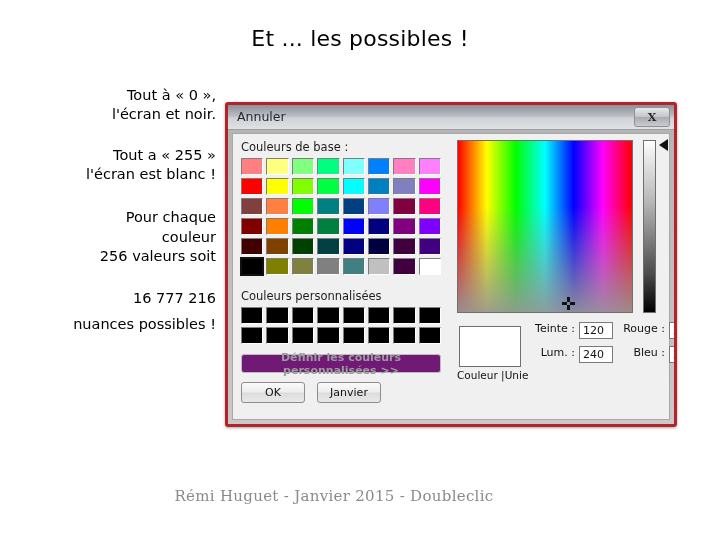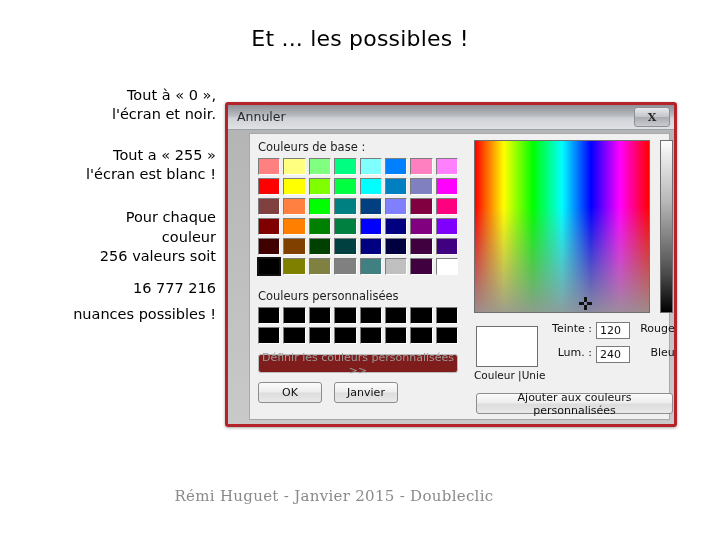--- a/index.html
+++ b/index.html
@@ -10,21 +10,21 @@
   }
   
   .slide-title{
     position:absolute;left:0;top:26px;width:720px;text-align:center;
     font-size:22px;color:#000;letter-spacing:.2px;
   }
   
   .left-col{position:absolute;left:16px;top:86px;width:200px;color:#000;text-align:right;}
   .para{font-size:14.5px;line-height:19px;margin:0 0 22px 0;white-space:pre-line;}
   .para.p2{margin-bottom:24px;}
-  .para.p3{line-height:19.5px;margin-bottom:8px;}
+  .para.p3{line-height:19.5px;margin-bottom:18px;}
   .para.p4{line-height:26px;}
 
   
   .footer{
     position:absolute;left:0;top:487px;width:668px;text-align:center;
     font-family:"DejaVu Serif","Liberation Serif",serif;
     font-size:15px;color:#8a8a8a;letter-spacing:.3px;
   }
 
   
@@ -47,21 +47,21 @@
   .dlg-close{
     position:absolute;right:4px;top:2px;width:34px;height:18px;
     border:1px solid #8d9097;border-radius:3px;
     background:linear-gradient(180deg,#e6e7ea 0%,#c3c5ca 50%,#a9abb1 51%,#c9cbd0 100%);
     color:#2b2b2b;font-size:11px;font-weight:bold;
     display:flex;align-items:center;justify-content:center;
     font-family:"DejaVu Serif","Liberation Serif",serif;
   }
   .dlg-body{
     position:absolute;left:4px;top:28px;right:4px;bottom:4px;
-    background:#f0f0f0;border:1px solid #a9a9a9;margin-left:17px;
+    background:#f0f0f0;border:1px solid #a9a9a9;
   }
 
   
   .panel-left{position:absolute;left:8px;top:6px;width:210px;}
   .lbl{font-size:11.5px;color:#1d1d1d;margin-bottom:4px;display:block;}
 
   .swatch-grid{display:grid;grid-template-columns:repeat(8,1fr);gap:3px;width:200px;}
   .swatch{
     height:17px;border-top:1px solid #7d7d7d;border-left:1px solid #7d7d7d;
     border-right:1px solid #ffffff;border-bottom:1px solid #ffffff;
@@ -70,21 +70,21 @@
   .swatch.sel{outline:2px solid #111;outline-offset:-1px;}
 
   .custom-grid{display:grid;grid-template-columns:repeat(8,1fr);gap:3px;width:200px;}
 
   .btn{
     font-size:11px;color:#111;text-align:center;
     border:1px solid #8d8d8d;border-radius:3px;
     background:linear-gradient(180deg,#fbfbfb 0%,#ededed 48%,#dcdcdc 52%,#e9e9e9 100%);
     box-sizing:border-box;display:flex;align-items:center;justify-content:center;
   }
-  .btn.disabled{color:#9b9b9b;border-color:#bcbcbc;background:#7f1d1d;}
+  .btn.disabled{color:#9b9b9b;border-color:#bcbcbc;background:#701a75;font-weight:bold;}
 
   
   .panel-right{position:absolute;left:224px;top:6px;right:6px;bottom:4px;}
   .hue-box{
     position:absolute;left:0;top:0;width:176px;height:173px;
     border:1px solid #6f6f6f;box-sizing:border-box;overflow:hidden;
     background:
       linear-gradient(to bottom, rgba(128,128,128,0) 38%, rgba(150,150,150,.92) 100%),
       linear-gradient(to right,
         #ff0000 0%, #ffff00 16.6%, #00ff00 33.3%, #00ffff 50%,
@@ -262,17 +262,16 @@
           <span class="fval">255</span>
         </div>
         <div class="frow">
           <span class="fname hsl">Lum. :</span>
           <span class="fval">240</span>
           <span class="fname rgb">Bleu :</span>
           <span class="fval">255</span>
         </div>
       </div>
 
-      <div class="btn" style="position:absolute;left:2px;top:253px;width:197px;height:21px;">Ajouter aux couleurs personnalisées</div>
     </div>
 
   </div>
 </div>
 
 </body></html>

